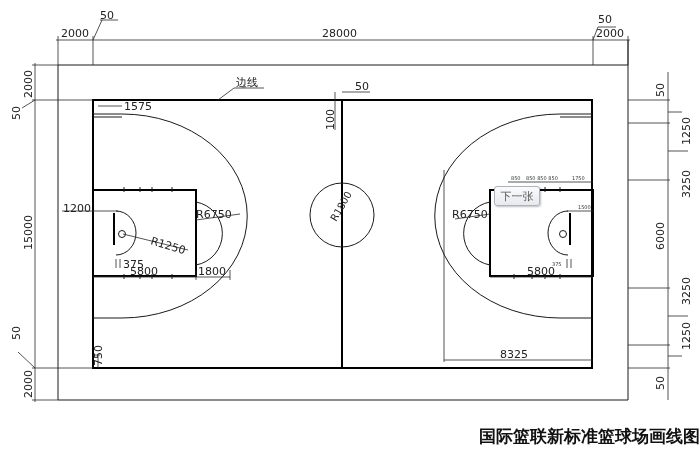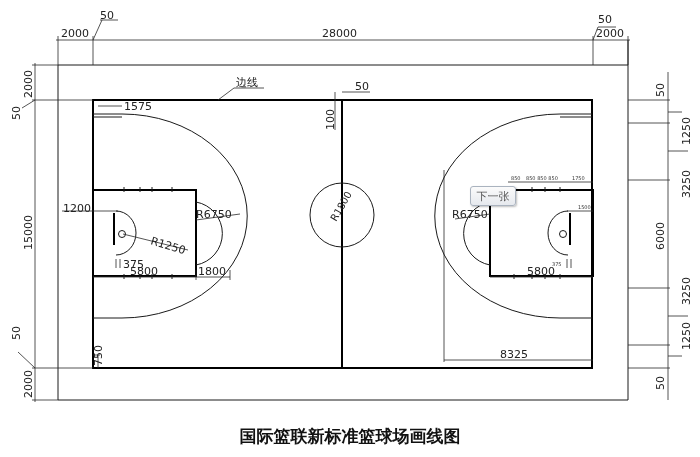--- a/index.html
+++ b/index.html
@@ -4,28 +4,28 @@
 <style>
   html, body { margin: 0; padding: 0; background: #ffffff; }
   body { width: 700px; height: 457px; overflow: hidden; position: relative; font-family: "DejaVu Sans", sans-serif; }
   #drawing { position: absolute; left: 0; top: 0; width: 700px; height: 457px; }
   .ln { stroke: #1a1a1a; fill: none; stroke-width: 1; }
   .ln2 { stroke: #000000; fill: none; stroke-width: 2; }
   .dim { stroke: #2a2a2a; fill: none; stroke-width: 0.8; }
   .txt { font-family: "DejaVu Sans", sans-serif; font-size: 11px; fill: #222; }
   .txt-sm { font-family: "DejaVu Sans", sans-serif; font-size: 5px; fill: #333; }
   .tooltip-btn {
-    position: absolute; left: 470px; top: 186px; width: 44px; height: 18px;
+    position: absolute; left: 494px; top: 186px; width: 44px; height: 18px;
     background: linear-gradient(#fbfbfb, #e6e9ee); border: 1px solid #aab3bf; border-radius: 3px;
     box-shadow: 1px 1px 2px rgba(0,0,0,0.25);
     font-family: Liberation Serif, serif; font-size: 11px; color: #555; text-align: center; line-height: 18px;
     cursor: pointer;
   }
   .caption {
-    position: absolute; left: 0; top: 425px; width: 700px; text-align: center;
+    position: absolute; left: 0; top: 425px; width: 700px; text-align: right;
     font-family: "DejaVu Serif", serif; font-weight: bold; font-size: 17px; color: #111; letter-spacing: 0px;
   }
 </style>
 </head>
 <body>
 
 <svg id="drawing" viewBox="0 0 700 457" xmlns="http://www.w3.org/2000/svg">
 
   <g>
     <line class="ln" x1="58" y1="65" x2="628" y2="65"></line>

